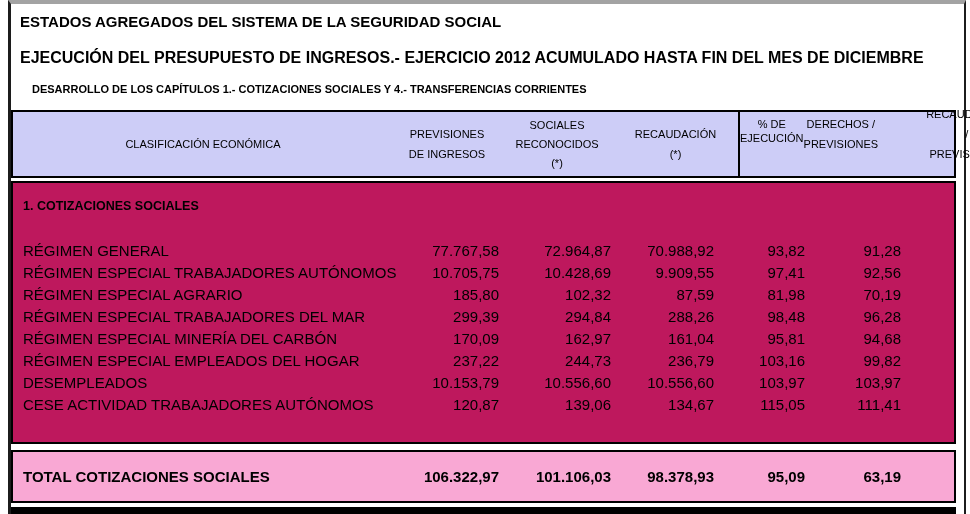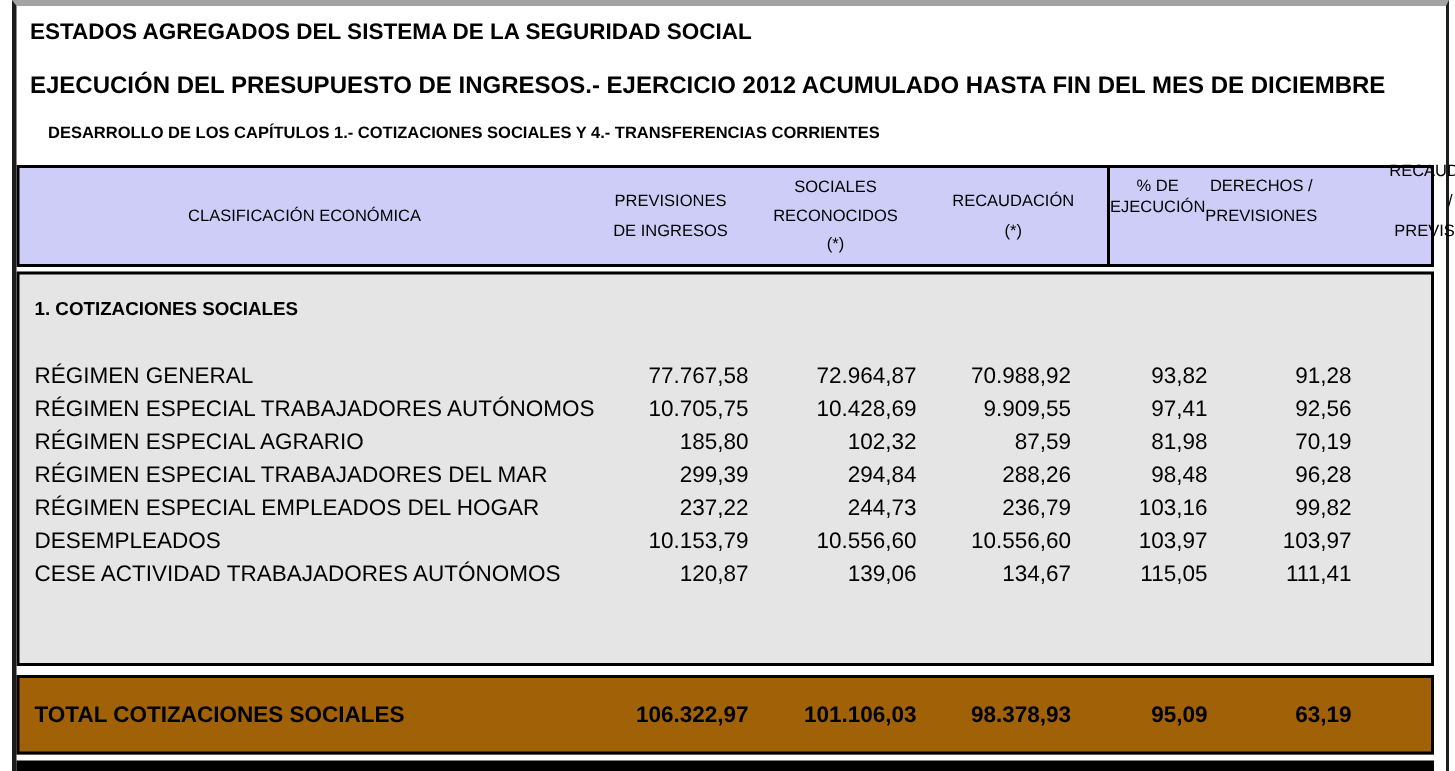--- a/index.html
+++ b/index.html
@@ -17,33 +17,33 @@
   .hc-label{width:380px;}
   .hc-prev{width:108px;}
   .hc-der{width:112px;}
   .hc-rec{width:125px;}
   .hgroup{width:216px;display:flex;flex-direction:row;border-left:2px solid #000;box-sizing:border-box;}
   .hgroup-title{text-align:center;font-size:11px;padding-top:5px;line-height:14px;}
   .hgroup-cols{flex:1;display:flex;}
   .hgsub{flex:1;display:flex;align-items:center;justify-content:flex-start;text-align:center;
          font-size:11px;line-height:20px;padding-bottom:20px;box-sizing:border-box;}
 
-  .bodybox{top:177px;width:945px;height:263px;border:2px solid #000;box-sizing:border-box;background:#e5e5e5;}
+  .bodybox{top:177px;width:945px;height:263px;border:2px solid #000;box-sizing:border-box;background:#be185d;}
   .section-title{margin:16px 0 0 10px;font-size:12.5px;font-weight:bold;}
   .rows{margin-top:26px;}
   .trow{display:flex;height:22px;align-items:center;font-size:15px;}
   .c{box-sizing:border-box;flex:0 0 auto;white-space:nowrap;}
   .c-label{width:380px;padding-left:10px;text-align:left;}
   .c-prev{width:108px;padding-right:2px;text-align:right;}
   .c-der{width:112px;padding-right:2px;text-align:right;}
   .c-rec{width:125px;padding-right:24px;text-align:right;}
   .c-dp{width:108px;padding-right:41px;text-align:right;}
   .c-rp{width:112px;padding-right:57px;text-align:right;}
 
-  .totalbox{top:446px;width:945px;height:53px;border:2px solid #000;box-sizing:border-box;background:#a16207;
+  .totalbox{top:446px;width:945px;height:53px;border:2px solid #000;box-sizing:border-box;background:#f9a8d4;
             display:flex;font-weight:bold;}
   .totalbox .trow{width:100%;height:auto;}
   .bottombar{top:503px;width:945px;height:8px;background:#000;}
 </style>
 </head>
 <body>
 
 <div class="doc">
 
   <div class="abs title1">ESTADOS AGREGADOS DEL SISTEMA DE LA SEGURIDAD SOCIAL</div>
@@ -122,20 +122,28 @@
 
   <div class="trow">
     <div class="c c-label">RÉGIMEN ESPECIAL TRABAJADORES DEL MAR</div>
     <div class="c c-prev">299,39</div>
     <div class="c c-der">294,84</div>
     <div class="c c-rec">288,26</div>
     <div class="c c-dp">98,48</div>
     <div class="c c-rp">96,28</div>
   </div>
 
+  <div class="trow">
+    <div class="c c-label">RÉGIMEN ESPECIAL MINERÍA DEL CARBÓN</div>
+    <div class="c c-prev">170,09</div>
+    <div class="c c-der">162,97</div>
+    <div class="c c-rec">161,04</div>
+    <div class="c c-dp">95,81</div>
+    <div class="c c-rp">94,68</div>
+  </div>
 
   <div class="trow">
     <div class="c c-label">RÉGIMEN ESPECIAL EMPLEADOS DEL HOGAR</div>
     <div class="c c-prev">237,22</div>
     <div class="c c-der">244,73</div>
     <div class="c c-rec">236,79</div>
     <div class="c c-dp">103,16</div>
     <div class="c c-rp">99,82</div>
   </div>
 

